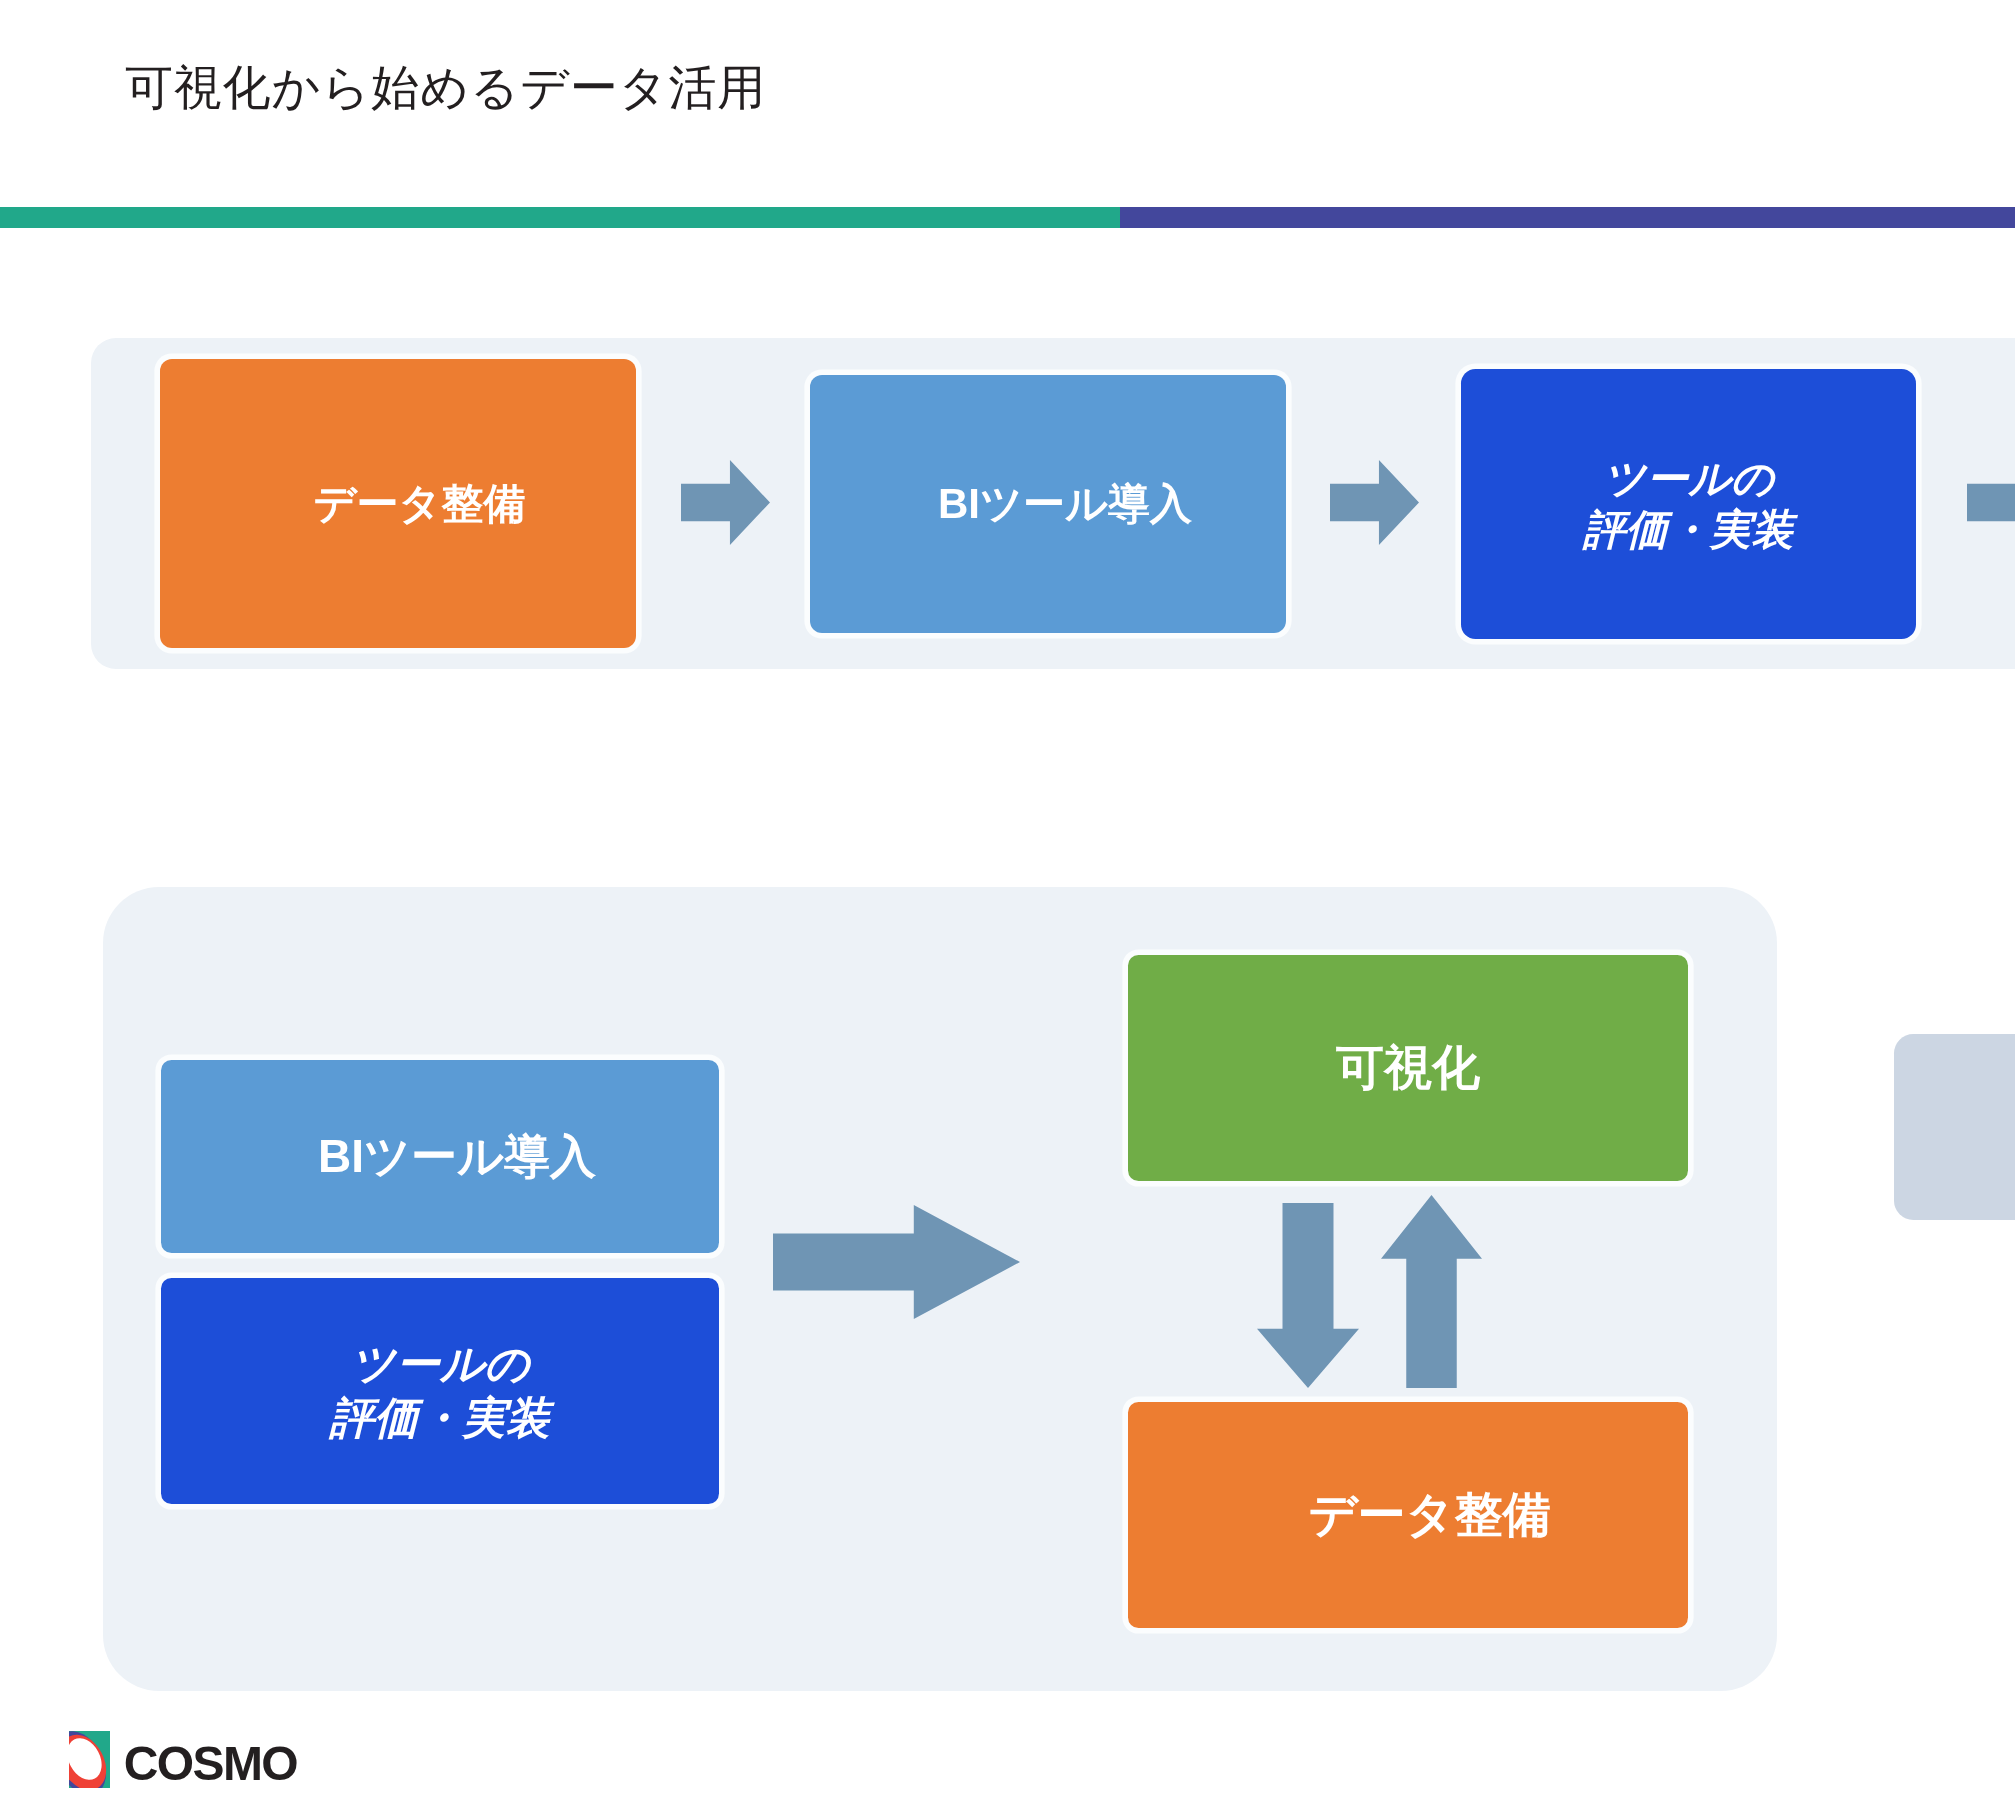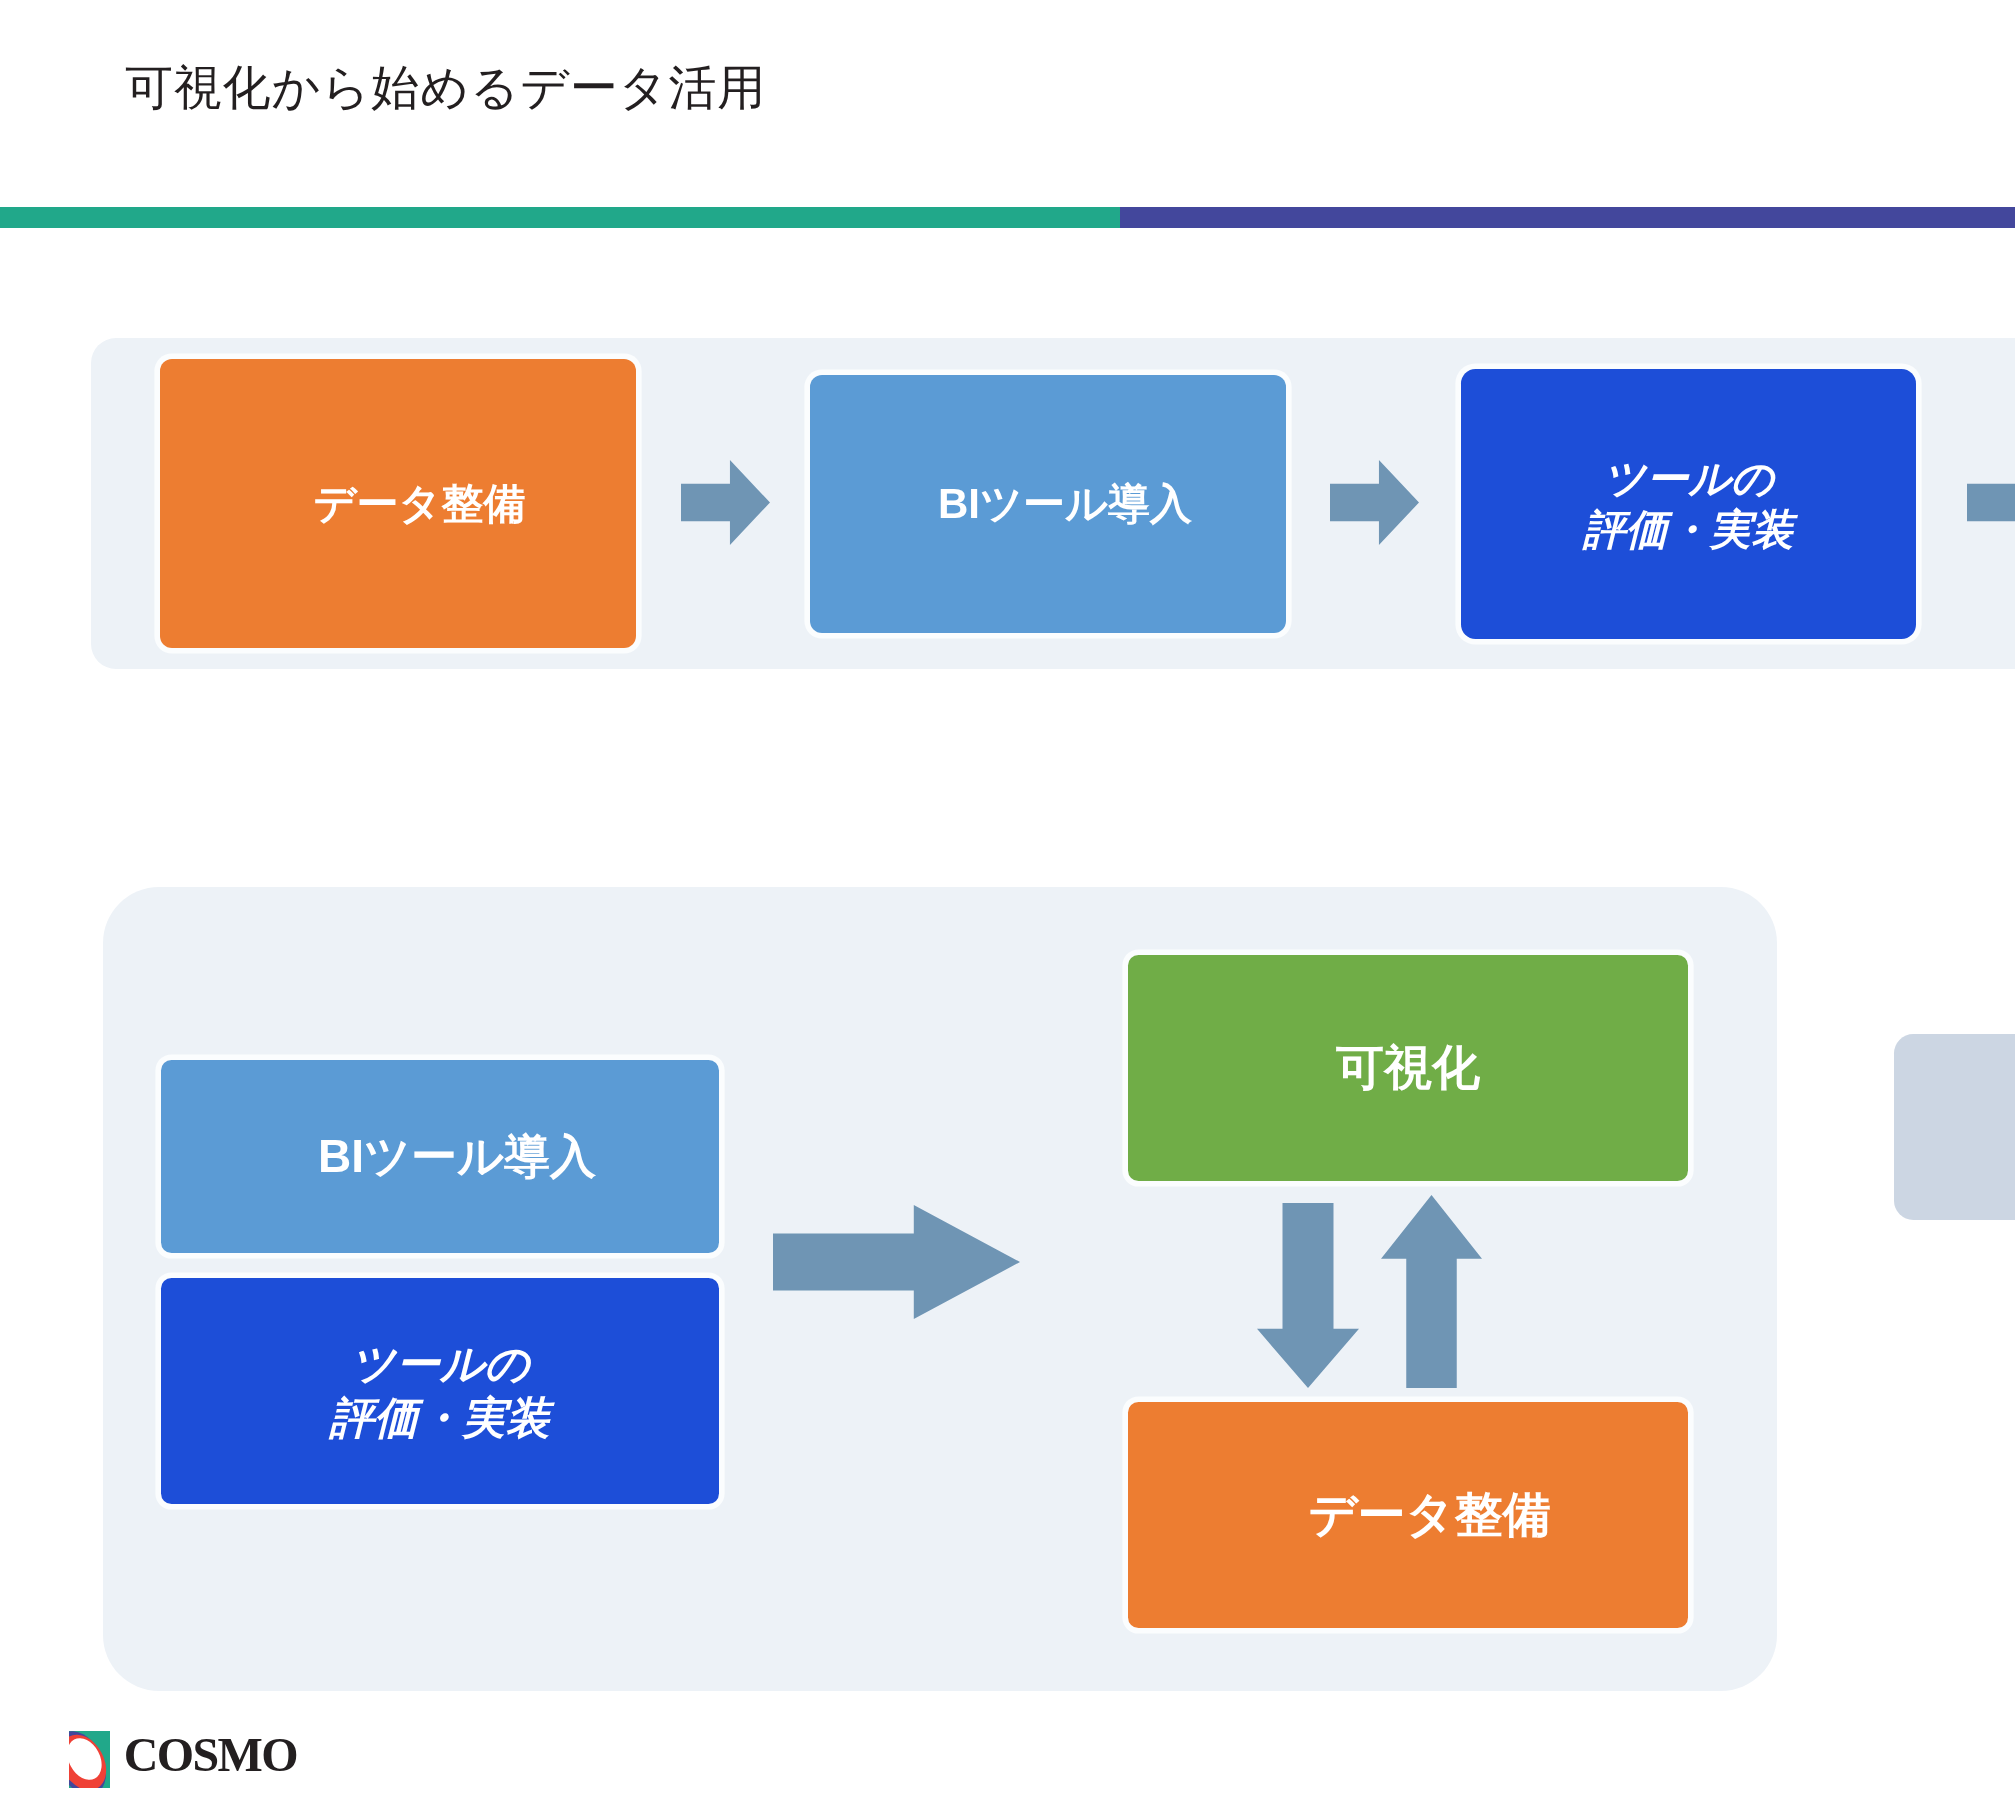--- a/index.html
+++ b/index.html
@@ -129,22 +129,21 @@
     font-size: 47px;
     line-height: 1.32;
     text-align: center;
   }
 
   
   #footer-logo {
     position: absolute;
     left: 69px; top: 1731px;
     display: flex;
-    align-items: flex-start;
-    font-family: Liberation Serif, serif;
+    align-items: flex-end;
   }
   #cosmo-mark {
     width: 41px; height: 57px;
     position: relative;
     overflow: hidden;
     flex: 0 0 auto;
   }
   #cosmo-mark .band {
     position: absolute;
     left: -24px; top: -24px;

